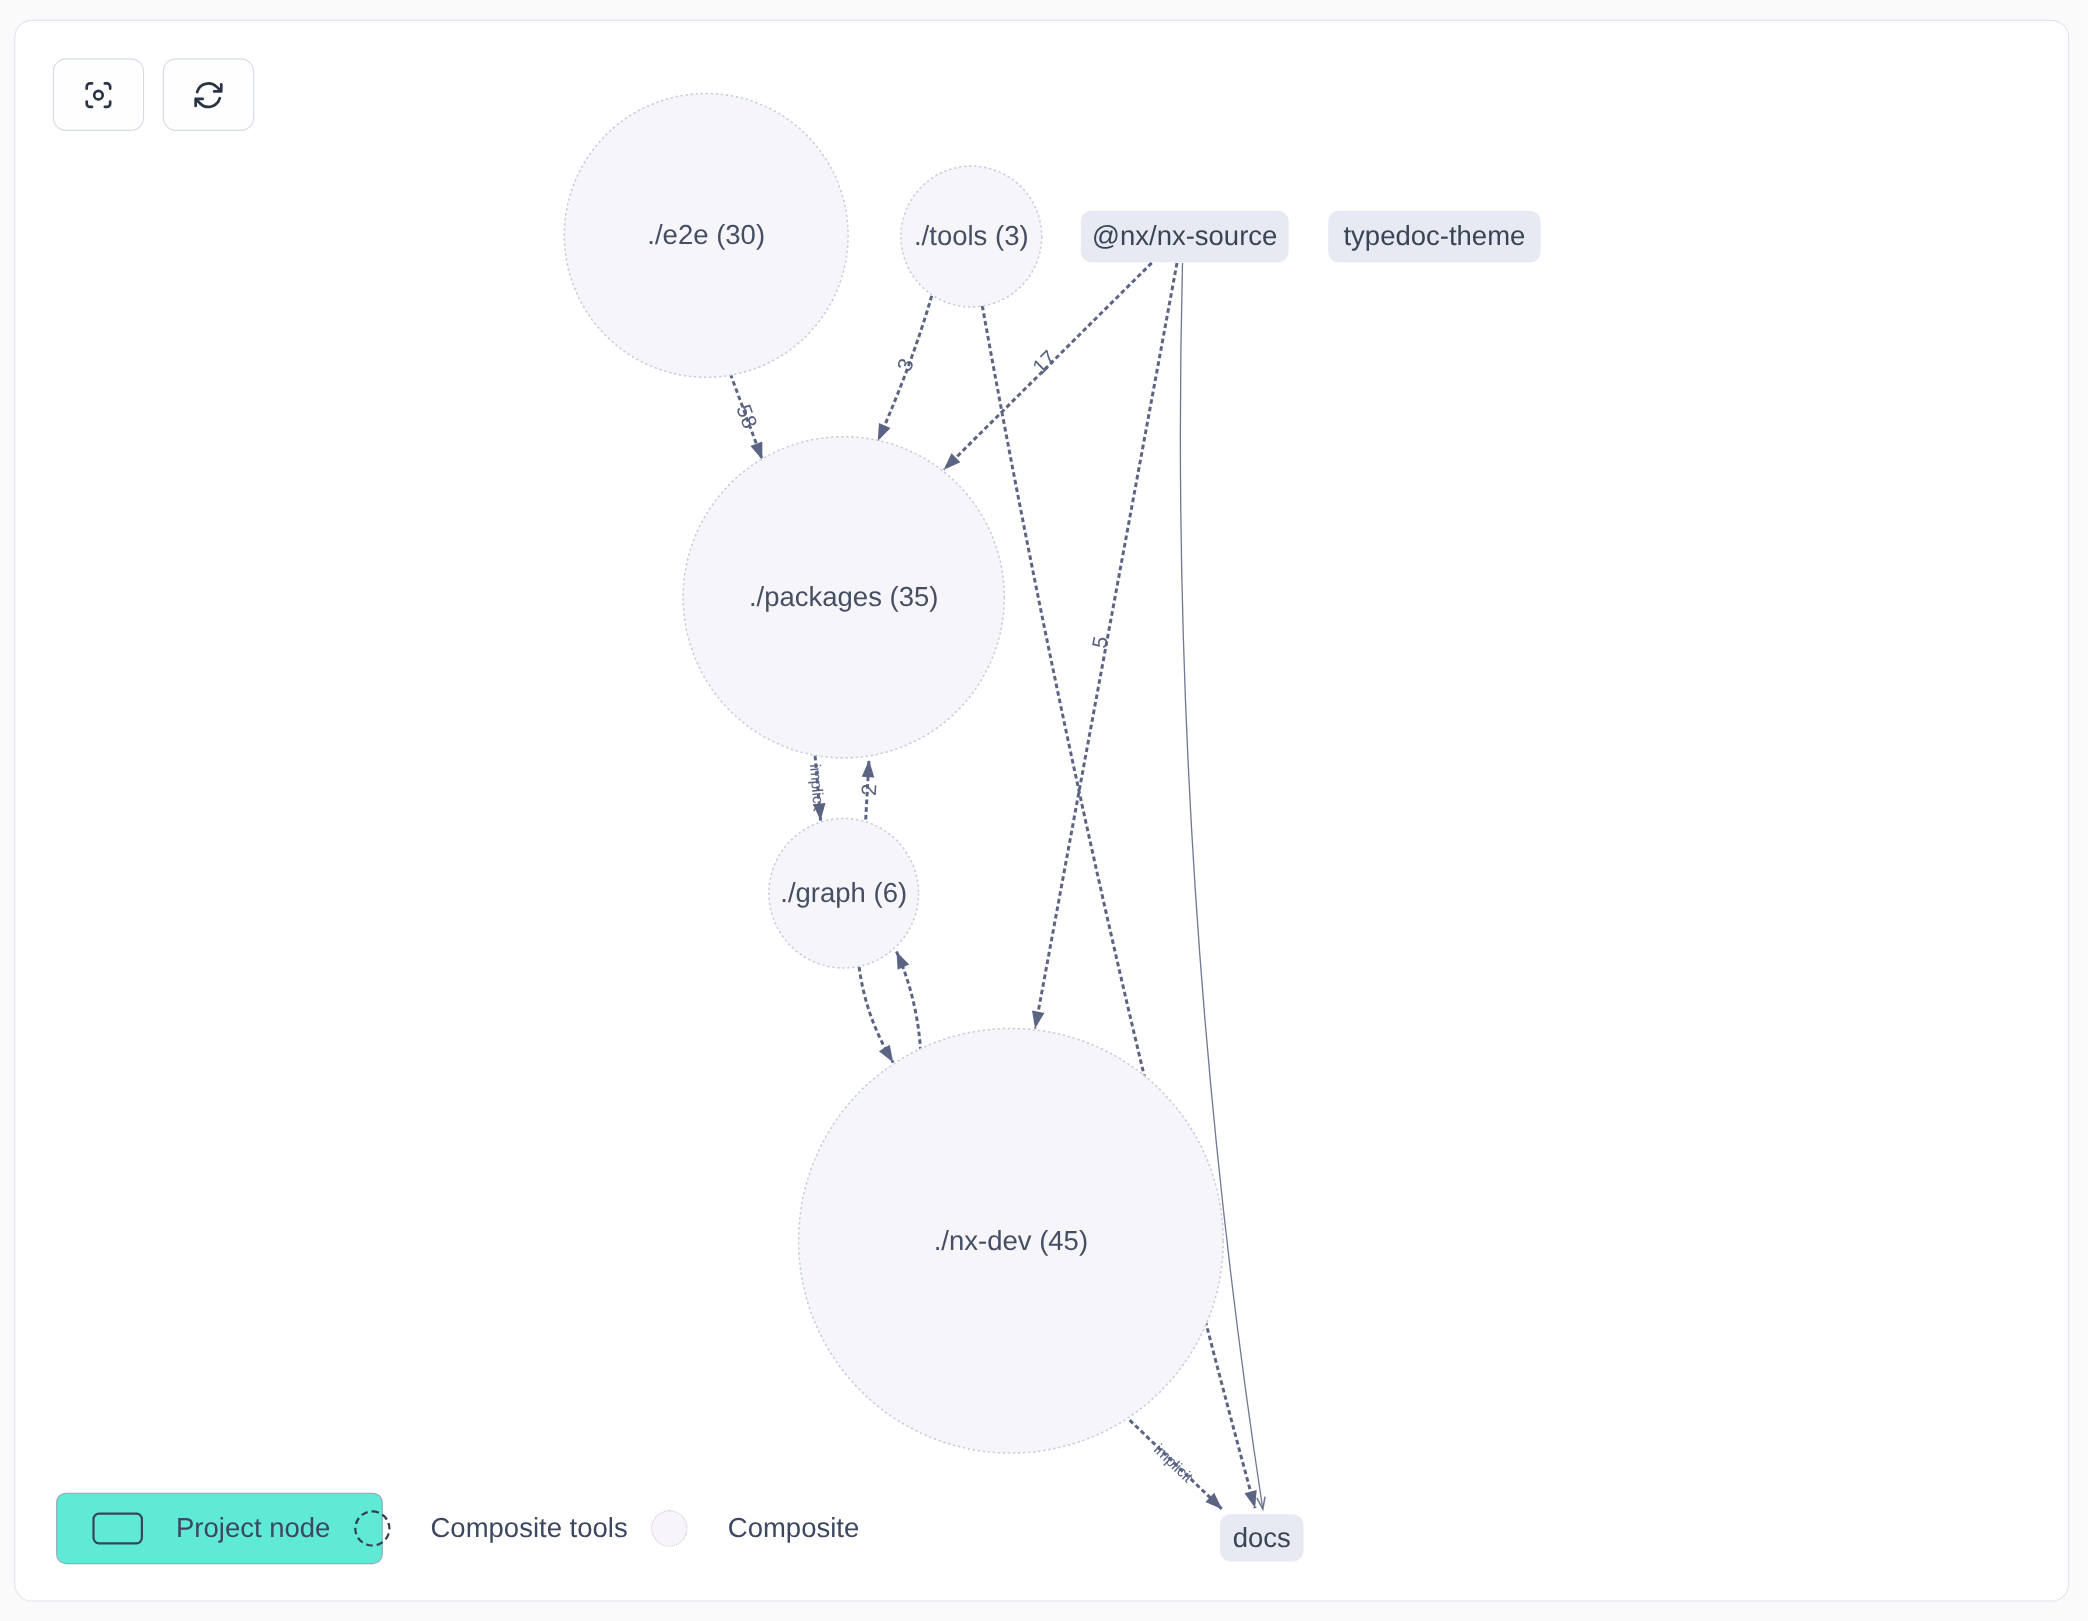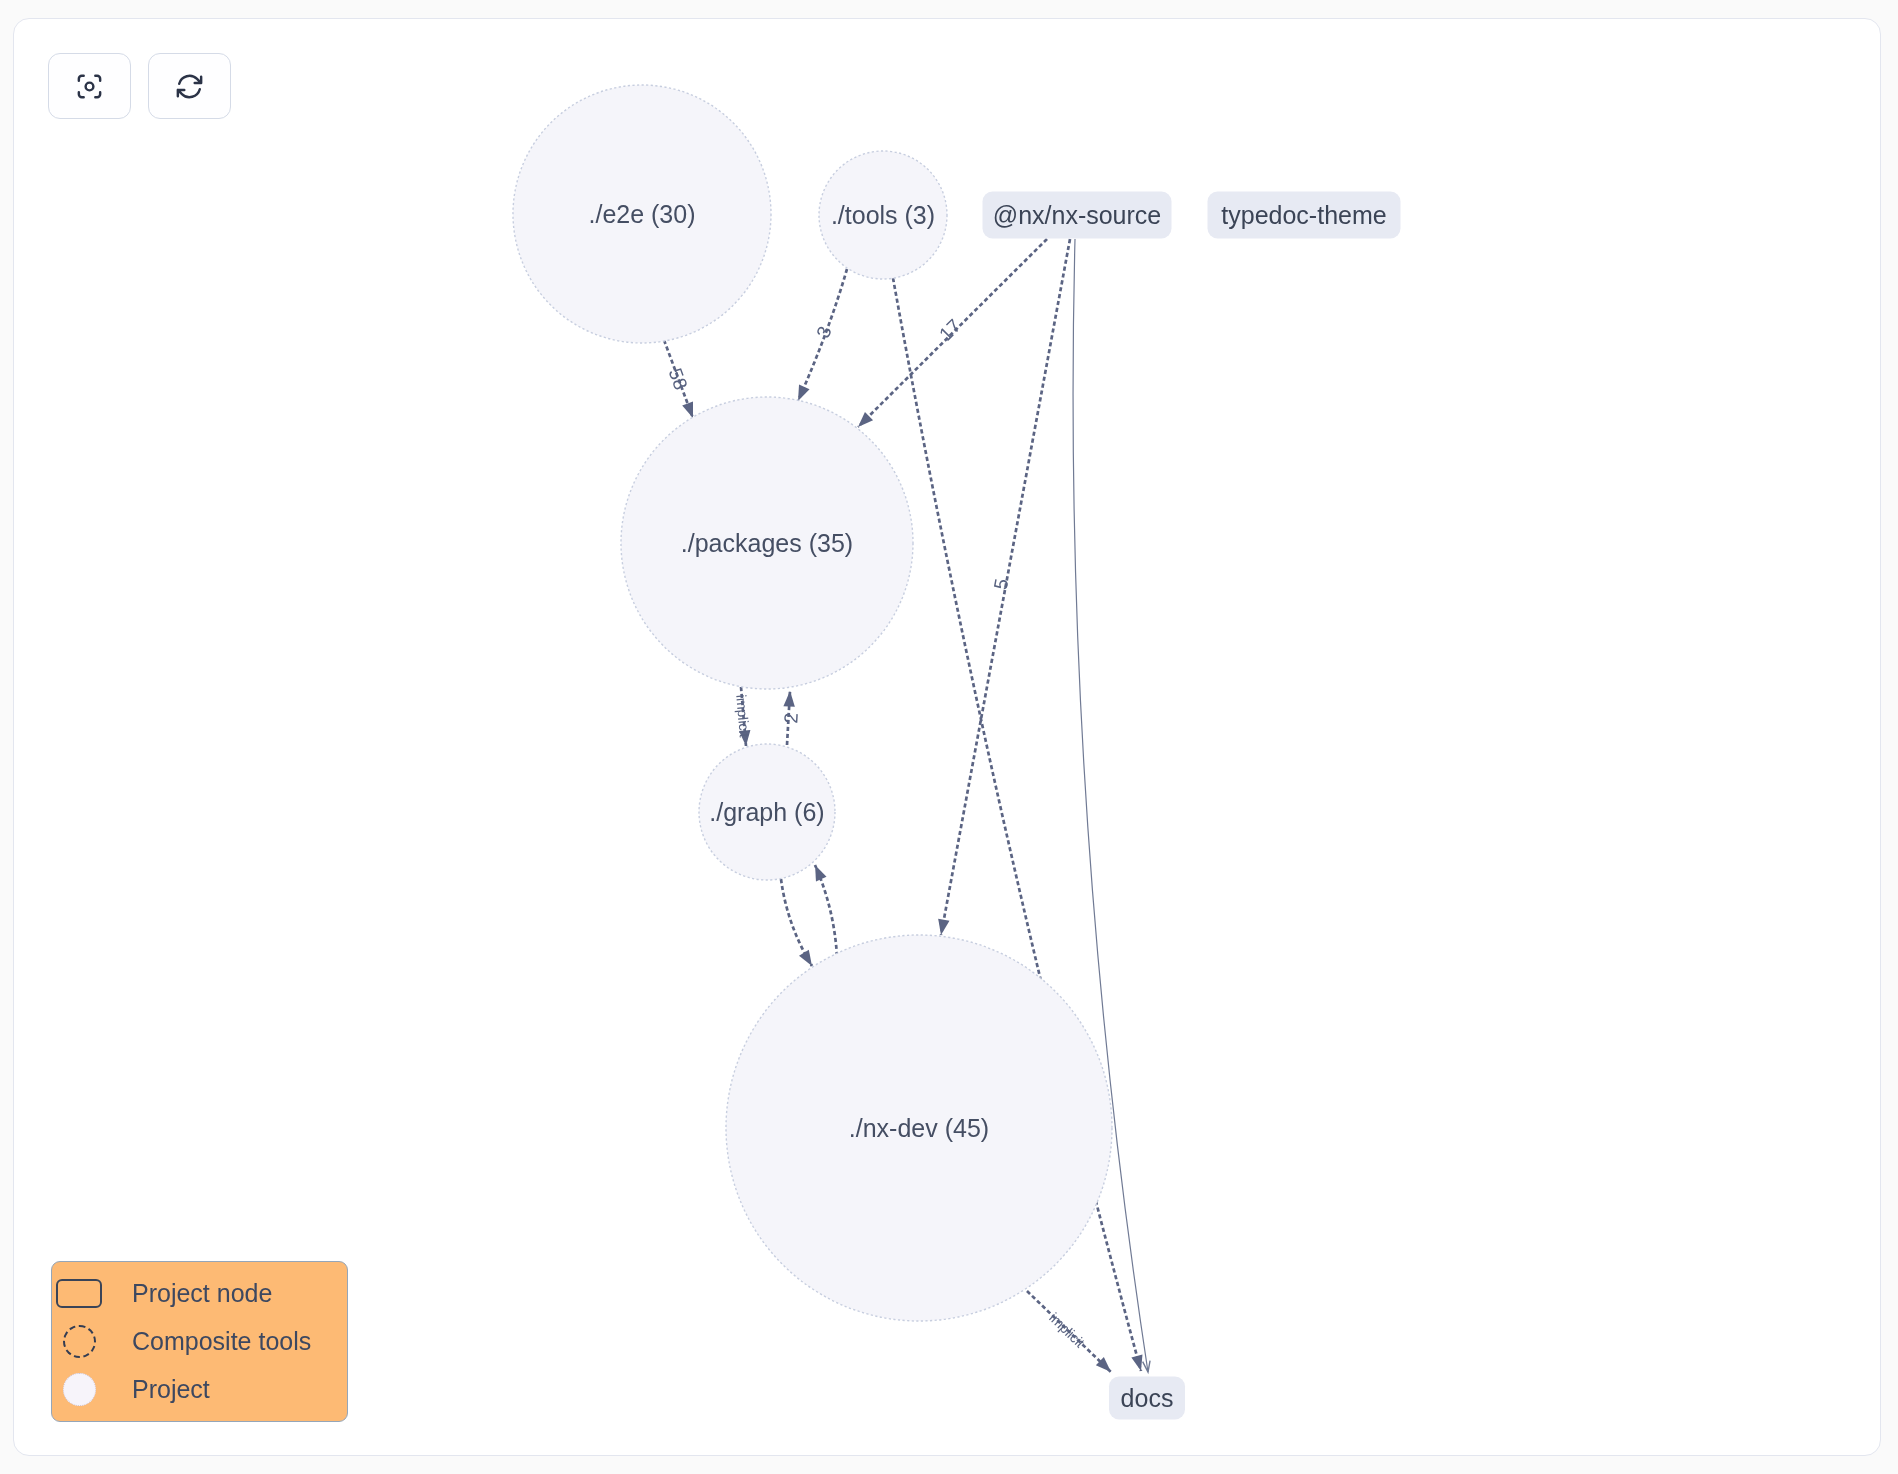--- a/index.html
+++ b/index.html
@@ -34,26 +34,26 @@
     display: flex;
     align-items: center;
     justify-content: center;
     cursor: pointer;
   }
   .tool-btn svg { width: 31px; height: 31px; stroke: #2b3347; fill: none; stroke-width: 1.9; stroke-linecap: round; stroke-linejoin: round; }
   .legend {
     position: absolute;
     left: 37px; bottom: 33px;
     width: 297px;
-    background: #fdba74;
+    background: #5eead4;
     border: 1.5px solid #95a6b9;
     border-radius: 9px;
-    padding: 15px 4px;
+    padding: 15px 32px;
     display: flex;
-    flex-direction: column;
+    flex-direction: row;
     gap: 15px;
   }
   .legend-row { display: flex; align-items: center; height: 33px; }
   .legend-icon { width: 46px; display: flex; align-items: center; justify-content: center; flex: 0 0 46px; margin-right: 30px; }
   .legend-label { font-size: 25px; color: #3d4860; white-space: nowrap; }
   .icon-project-node { width: 46px; height: 29px; border: 2.5px solid #3a4457; border-radius: 6px; background: transparent; }
   .icon-composite-node { width: 33px; height: 33px; border: 2.6px dashed #333c52; border-radius: 50%; }
   .icon-affected { width: 33px; height: 33px; border: 1.6px dotted #cfc6d8; border-radius: 50%; background: #f7f4fa; }
 </style>
 </head>
@@ -131,16 +131,16 @@
     <div class="legend-row">
       <span class="legend-icon">
           <span class="icon-composite-node"></span>
         </span>
       <span class="legend-label">Composite tools</span>
     </div>
     <div class="legend-row">
       <span class="legend-icon">
           <span class="icon-affected"></span>
         </span>
-      <span class="legend-label">Project</span>
+      <span class="legend-label">Composite</span>
     </div>
   </div>
 </div>
 
 </body></html>

